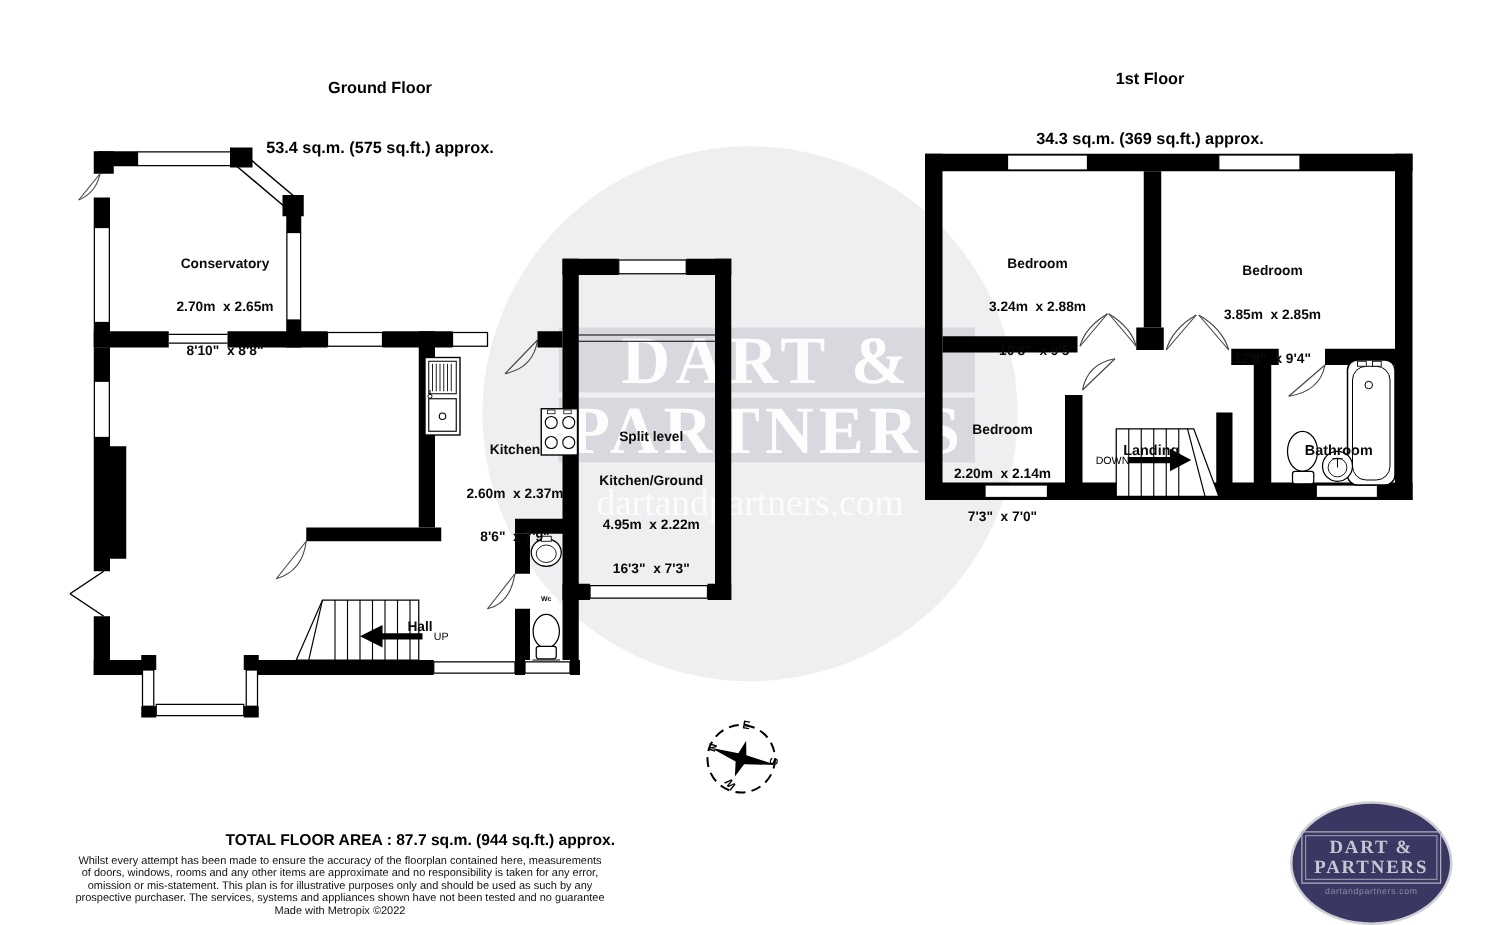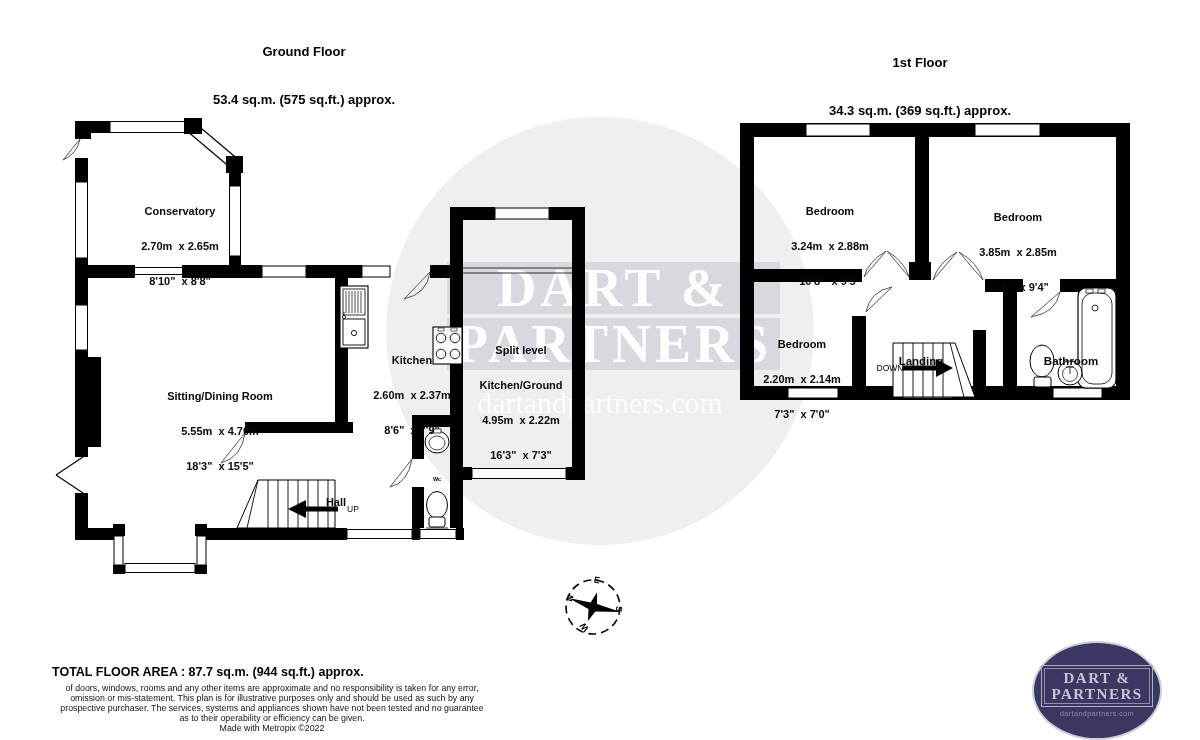--- a/index.html
+++ b/index.html
@@ -15,21 +15,21 @@
   .wm-box1{top:262px;} .wm-box2{top:318px;}
   .wm-url{position:absolute;left:386px;top:386px;width:428px;text-align:center;z-index:1;
           font-family:"Liberation Serif",serif;font-size:30px;color:rgba(255,255,255,0.8);}
   
   svg.plan{position:absolute;left:0;top:0;z-index:2;}
   
   .hdr{position:absolute;transform:translateX(-50%);text-align:center;font-weight:bold;
        font-size:13px;line-height:16px;z-index:3;white-space:pre;}
   .rlabel{position:absolute;transform:translateX(-50%);text-align:center;font-weight:bold;
           font-size:11px;line-height:11.6px;z-index:3;white-space:pre;color:#0a0a0a;}
-  .footer-total{position:absolute;left:52px;top:665px;width:440px;text-align:left;
+  .footer-total{position:absolute;left:52px;top:665px;width:440px;text-align:right;
                 font-weight:bold;font-size:12.5px;z-index:3;}
   .footer-disc{position:absolute;left:52px;top:683px;width:440px;text-align:center;
                font-size:8.8px;line-height:10.1px;color:#111;z-index:3;}
   
   .logo{position:absolute;left:1032px;top:641px;width:130px;height:99px;border-radius:50%;
         background:#3a3862;border:2px solid #cfcfd6;box-sizing:border-box;z-index:4;
         display:flex;flex-direction:column;align-items:center;justify-content:center;}
   .logo-frame{border:1px solid #aeaec2;padding:2px;}
   .logo-frame-inner{border:1px solid #8f8fa5;padding:1px 6px;text-align:center;
         font-family:"Liberation Serif",serif;font-weight:bold;font-size:15px;line-height:16px;
@@ -265,38 +265,33 @@
       <text x="597" y="583" font-size="9" font-weight="bold" text-anchor="middle" transform="rotate(10 597 580)">E</text>
       <text x="620" y="611" font-size="9" font-weight="bold" text-anchor="middle" transform="rotate(95 619 608)">S</text>
       <text x="586" y="631" font-size="9" font-weight="bold" text-anchor="middle" transform="rotate(-128 585 628)">W</text>
     </g>
 
     <text x="347" y="512" font-size="8.5" font-family="Liberation Sans,sans-serif" fill="#000">UP</text>
     <text x="890" y="371" font-size="8.5" font-family="Liberation Sans,sans-serif" text-anchor="middle" fill="#000">DOWN</text>
     <text x="437" y="481" font-size="5.5" font-weight="bold" font-family="Liberation Sans,sans-serif" text-anchor="middle" fill="#000">Wc</text>
   </svg>
 
-  <div class="hdr" style="left:304px;top:12px;">
+  <div class="hdr" style="left:304px;top:30px;">
     <div>Ground Floor</div>
     <div>53.4 sq.m. (575 sq.ft.) approx.</div>
   </div>
   <div class="hdr" style="left:920px;top:23px;">
     <div>1st Floor</div>
     <div>34.3 sq.m. (369 sq.ft.) approx.</div>
   </div>
 
   <div class="rlabel" style="left:156px;top:183px;margin-left:24px;">
     <div>Conservatory</div>
     <div>2.70m  x 2.65m</div>
     <div>8'10"  x 8'8"</div>
-  </div>
-  <div class="rlabel" style="left:220px;top:368px;">
-    <div>Sitting/Dining Room</div>
-    <div>5.55m  x 4.70m</div>
-    <div>18'3"  x 15'5"</div>
   </div>
   <div class="rlabel" style="left:399px;top:332px;margin-left:13px;">
     <div>Kitchen</div>
     <div>2.60m  x 2.37m</div>
     <div>8'6"  x 7'9"</div>
   </div>
   <div class="rlabel" style="left:521px;top:322px;text-align:center;">
     <div>Split level</div>
     <div>Kitchen/Ground</div>
     <div>4.95m  x 2.22m</div>
@@ -322,24 +317,24 @@
   </div>
   <div class="rlabel" style="left:921px;top:333px;font-size:11.5px;text-align:right;">
     <div>Landing</div>
   </div>
   <div class="rlabel" style="left:1071px;top:333px;font-size:11.5px;">
     <div>Bathroom</div>
   </div>
 
   <div class="footer-total">TOTAL FLOOR AREA : 87.7 sq.m. (944 sq.ft.) approx.</div>
   <div class="footer-disc">
+    <div>Whilst every attempt has been made to ensure the accuracy of the floorplan contained here, measurements</div>
     <div>of doors, windows, rooms and any other items are approximate and no responsibility is taken for any error,</div>
     <div>omission or mis-statement. This plan is for illustrative purposes only and should be used as such by any</div>
     <div>prospective purchaser. The services, systems and appliances shown have not been tested and no guarantee</div>
-    <div>as to their operability or efficiency can be given.</div>
     <div>Made with Metropix ©2022</div>
   </div>
 
   <div class="logo">
     <div class="logo-frame">
       <div class="logo-frame-inner">
         <div>DART &amp;</div>
         <div>PARTNERS</div>
       </div>
     </div>

